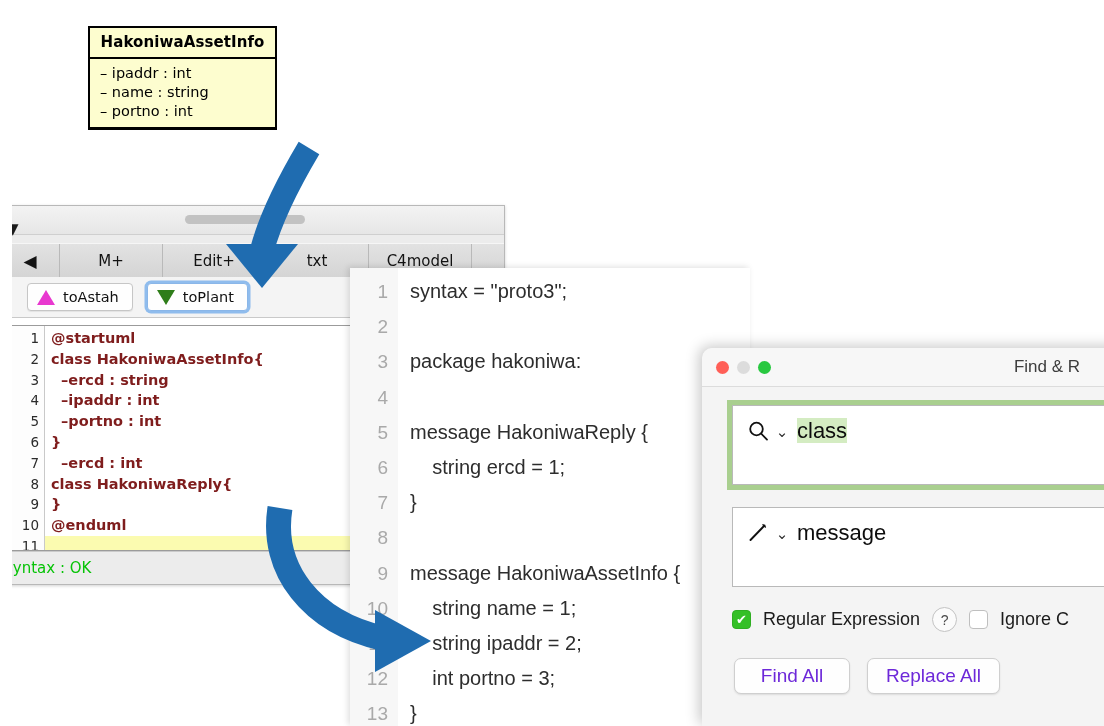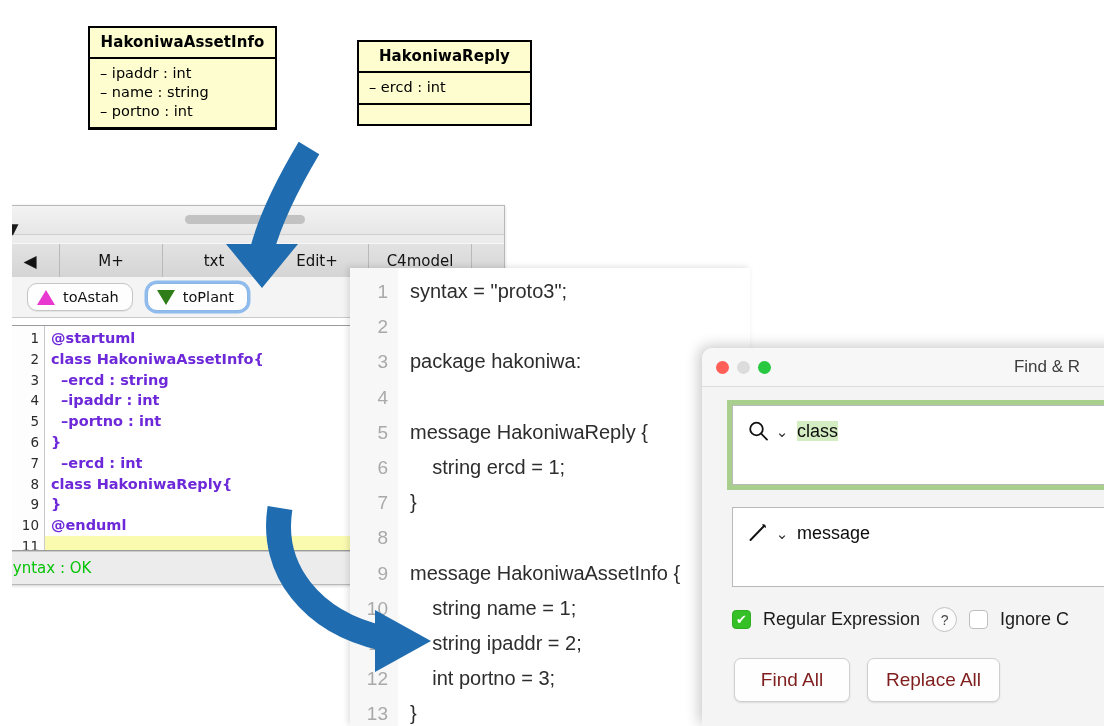--- a/index.html
+++ b/index.html
@@ -90,21 +90,21 @@
     background:#fff;
   }
   .ew-toolbar{
     height:40px;background:#f4f4f4;
     border-bottom:1px solid #c9c9c9;
     display:flex;align-items:center;padding-left:26px;gap:14px;
   }
   .tool-btn{
     display:flex;align-items:center;gap:8px;
     height:26px;padding:0 13px 0 9px;
-    background:#fefefe;border:1px solid #c6c6c6;border-radius:10px;
+    background:#fefefe;border:1px solid #c6c6c6;border-radius:4px;
     font-size:14.5px;color:#111;
     box-shadow:0 1px 1px rgba(0,0,0,.07);
     cursor:pointer;
   }
   .tool-btn.focused{
     border-color:#8ab6e8;
     box-shadow:0 0 0 2.5px rgba(110,170,235,.75);
   }
   .tri-up{
     width:0;height:0;border-left:9px solid transparent;border-right:9px solid transparent;
@@ -123,21 +123,21 @@
   .gutter{
     width:34px;flex:0 0 34px;background:#fdfdfd;border-right:1px solid #c9c9c9;
     padding-top:2px;
   }
   .gutter div{
     font-size:13.5px;color:#2b2b2b;text-align:right;padding-right:5px;height:20.8px;line-height:20.8px;
     font-family:"DejaVu Sans", sans-serif;
   }
   .codelines{flex:1;padding-top:2px;position:relative;}
   .codelines div{
-    font-size:14.5px;color:#6d28d9;height:20.8px;line-height:20.8px;
+    font-size:14.5px;color:#7f1d1d;height:20.8px;line-height:20.8px;
     padding-left:6px;white-space:pre;font-weight:600;
     font-family:"DejaVu Sans", sans-serif;
   }
   .codelines div.hl{background:#fbfbb0;}
   .gutter div.hl{background:#fdfdfd;}
   .ew-status{
     position:absolute;left:0;right:0;bottom:0;height:32px;
     background:#ececec;border-top:1px solid #cacaca;
     font-size:15px;color:#07c307;line-height:32px;padding-left:4px;
     font-family:"DejaVu Sans", sans-serif;
@@ -209,21 +209,21 @@
     height:80px;box-sizing:border-box;
     display:flex;align-items:flex-start;
     padding:12px 0 0 12px;
     margin-top:22px;
   }
   .f-icon{width:26px;flex:0 0 26px;display:flex;align-items:center;justify-content:center;padding-top:2px;}
   .f-chev{
     flex:0 0 22px;font-size:15px;color:#2a2a2a;padding-top:5px;text-align:center;
   }
   .f-text{
-    font-size:18px;color:#0d0d0d;padding-left:4px;line-height:26px;
+    font-size:22px;color:#0d0d0d;padding-left:4px;line-height:26px;
   }
   .f-text .hit{background:#d4ecc2;}
 
   .opts-row{
     display:flex;align-items:center;gap:12px;
     margin:20px 0 0 30px;
   }
   .chk{
     width:19px;height:19px;border-radius:4px;box-sizing:border-box;
     display:flex;align-items:center;justify-content:center;
@@ -235,23 +235,23 @@
   .help-circle{
     width:23px;height:23px;border-radius:50%;
     border:1px solid #c3c3c3;background:#fbfbfb;
     display:flex;align-items:center;justify-content:center;
     font-size:14px;color:#4a4a4a;
   }
   .btn-row{
     display:flex;gap:17px;margin:26px 0 0 32px;
   }
   .act-btn{
-    height:44px;min-width:116px;padding:0 18px;
+    height:36px;min-width:116px;padding:0 18px;
     background:#fefefe;border:1px solid #cfcfcf;border-radius:7px;
-    font-size:19px;color:#7f1d1d;
+    font-size:19px;color:#6d28d9;
     box-shadow:0 1px 2px rgba(0,0,0,.10);
     cursor:pointer;
   }
 
   
   .arrow-svg{position:absolute;left:0;top:0;width:1104px;height:726px;pointer-events:none;}
 </style>
 </head>
 <body>
 
@@ -260,38 +260,31 @@
   <div class="uml-box" id="umlAsset">
     <div class="uml-title">HakoniwaAssetInfo</div>
     <div class="uml-attrs">
       <div class="uml-attr">– ipaddr : int</div>
       <div class="uml-attr">– name : string</div>
       <div class="uml-attr">– portno : int</div>
     </div>
     <div class="uml-foot"></div>
   </div>
 
-  <div class="uml-box" id="umlReply">
-    <div class="uml-title">HakoniwaReply</div>
-    <div class="uml-attrs">
-      <div class="uml-attr">– ercd : int</div>
-    </div>
-    <div class="uml-foot"></div>
-  </div>
 
   <div class="editor-win">
     <div class="ew-titlebar">
       <div class="ew-scrollpill"></div>
       <div class="ew-caret">▼</div>
     </div>
     <div class="ew-tabs">
       <div class="ew-tab arrow">◀</div>
       <div class="ew-tab">M+</div>
+      <div class="ew-tab">Edit+</div>
       <div class="ew-tab">txt</div>
-      <div class="ew-tab">Edit+</div>
       <div class="ew-tab">C4model</div>
     </div>
 
     <div class="ew-body">
       <div class="ew-toolbar">
         <div class="tool-btn">
           <span class="tri-up"></span>
           <span>toAstah</span>
         </div>
         <div class="tool-btn focused">

